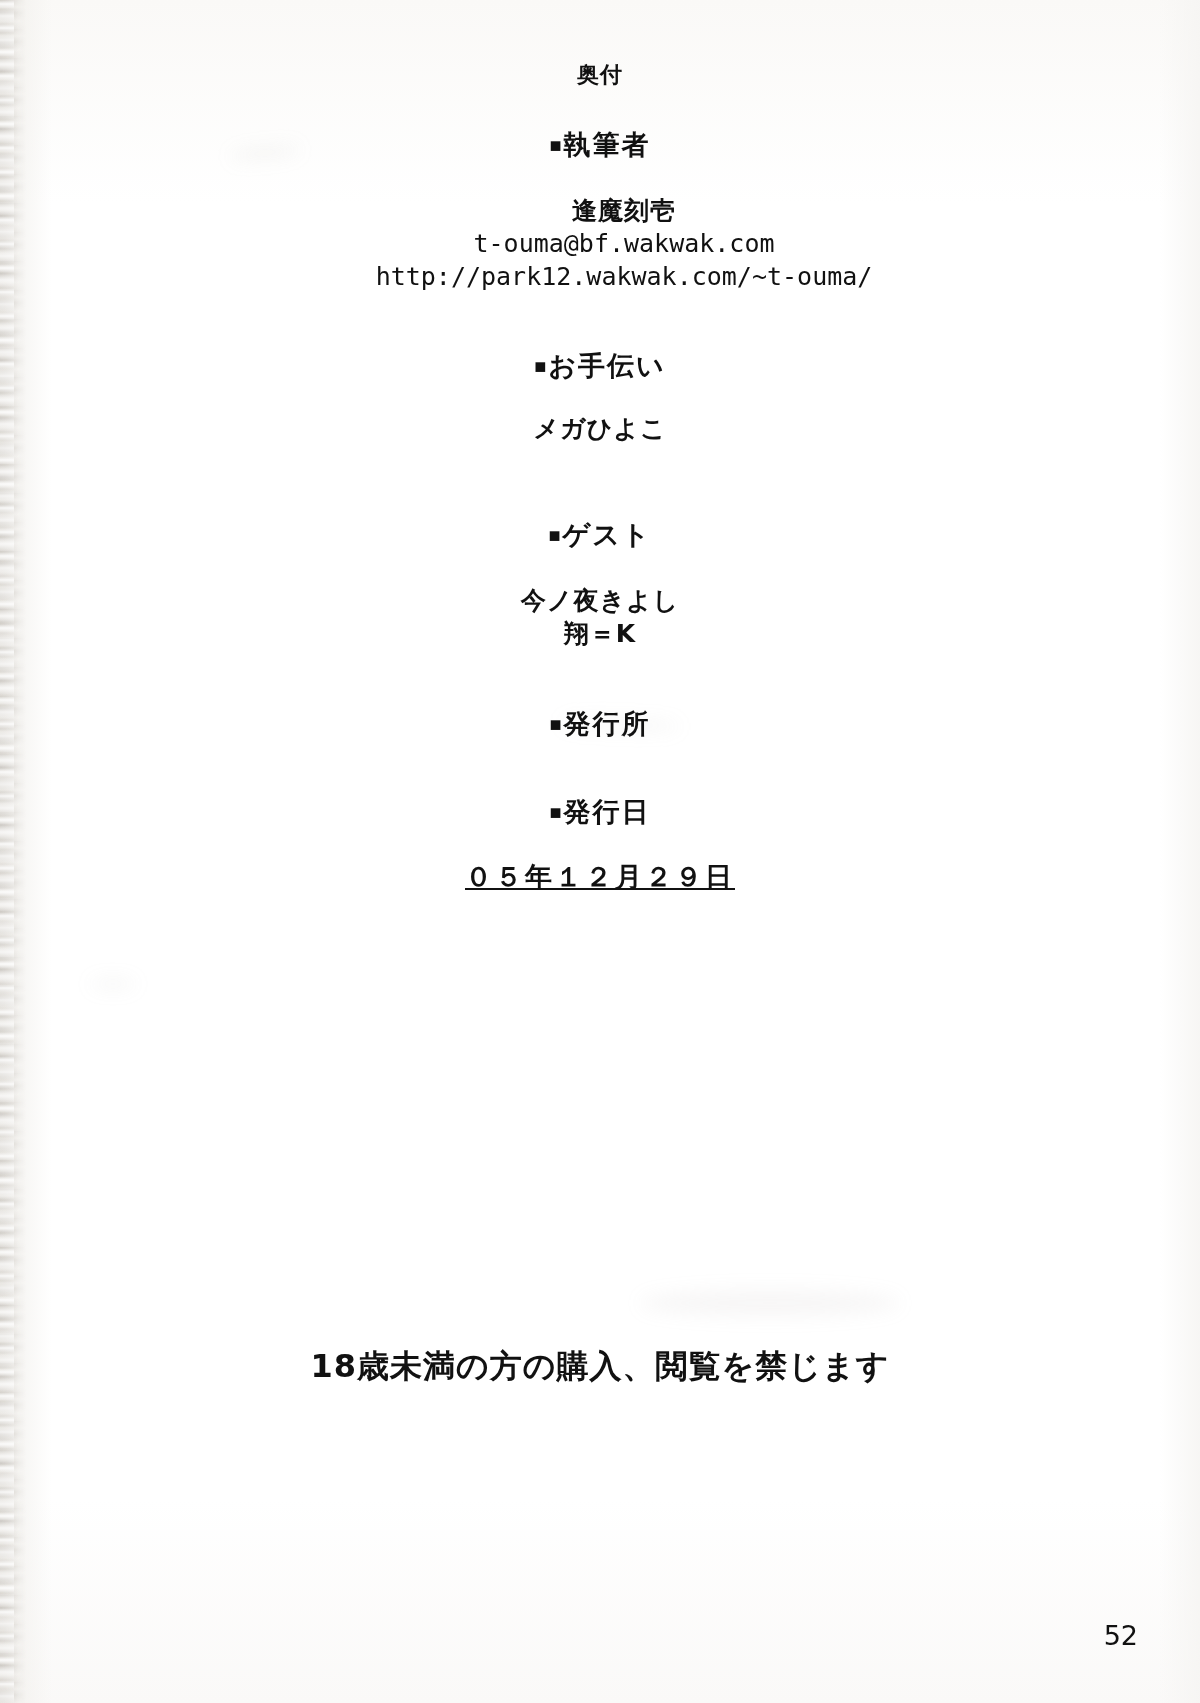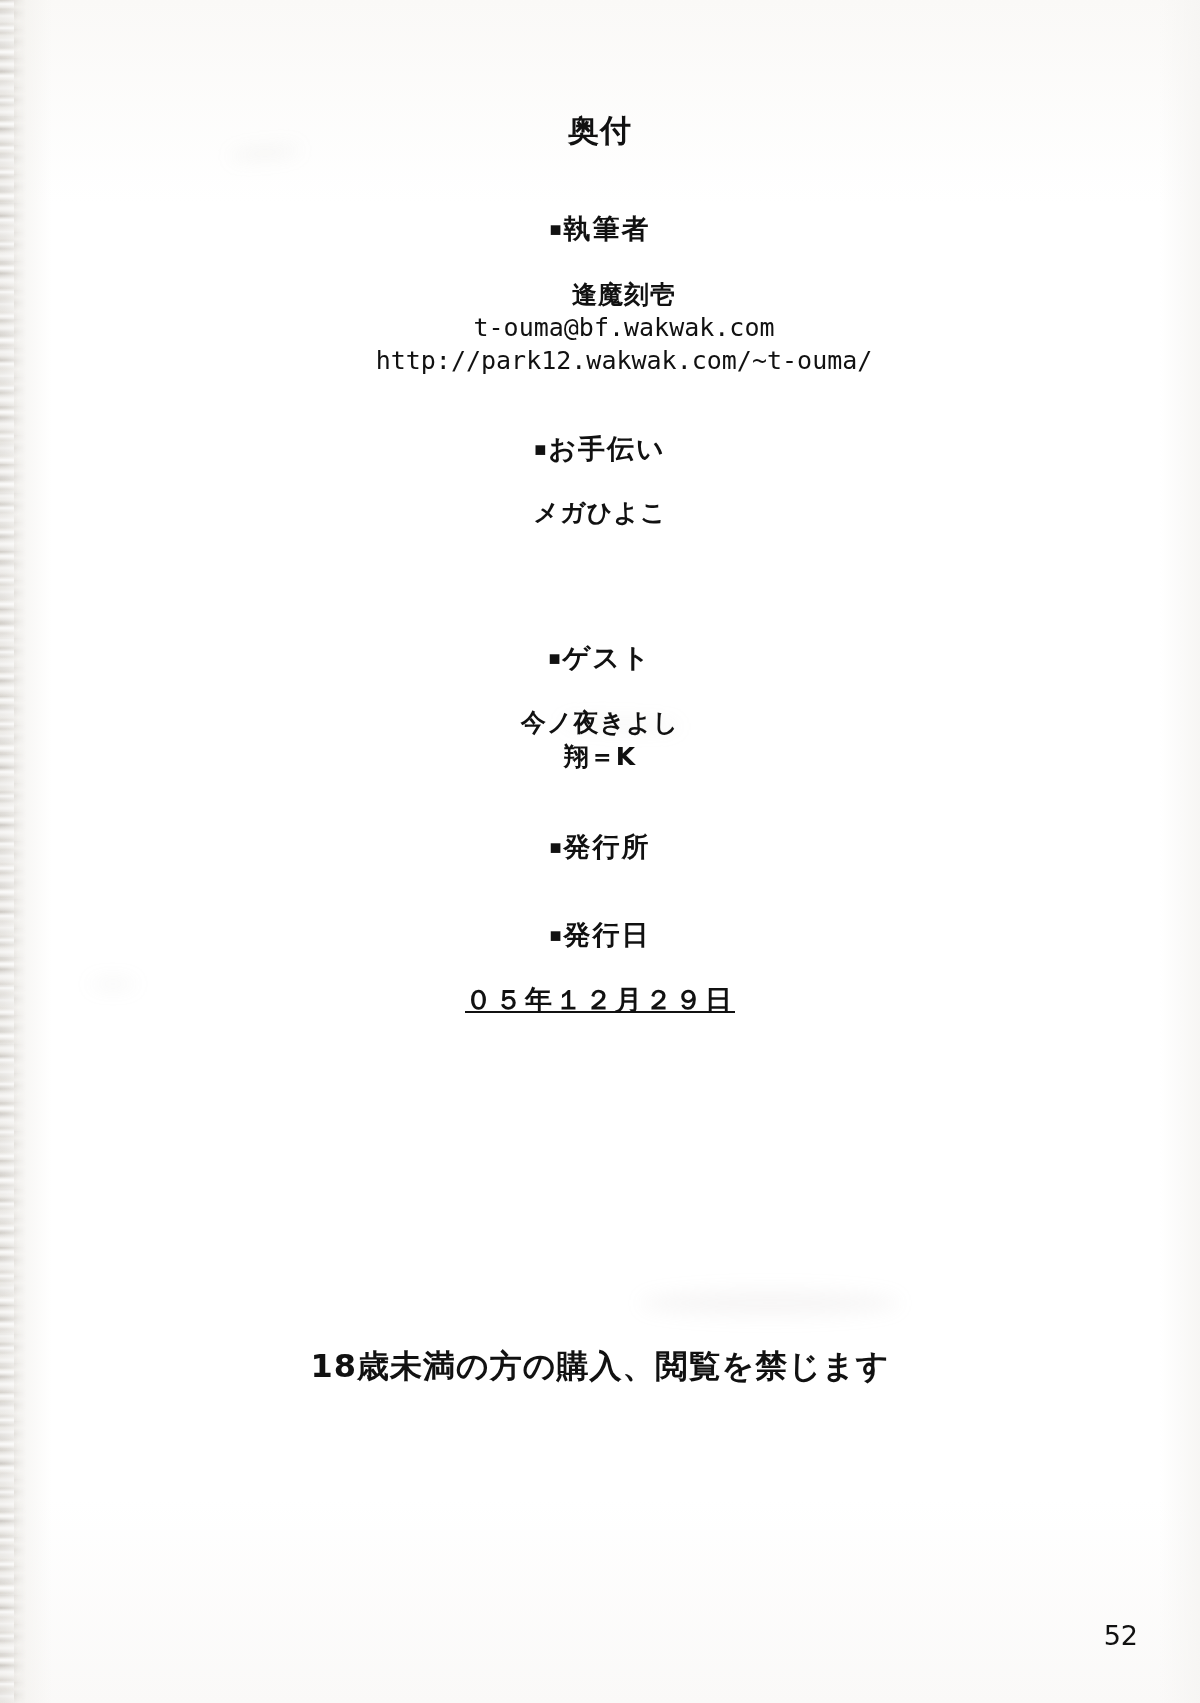--- a/index.html
+++ b/index.html
@@ -77,25 +77,26 @@
 
   .content {
     position: absolute;
     left: 0;
     top: 0;
     width: 1200px;
     text-align: center;
   }
 
   .colophon-title {
-    margin-top: 112px;
-    font-size: 31px;
+    margin-top: 64px;
+    font-size: 22px;
     font-weight: 700;
     letter-spacing: 1px;
     line-height: 1.2;
+    font-family: Liberation Mono, monospace;
   }
 
   .section {
     margin-top: 0;
   }
   .section-head {
     font-size: 27px;
     font-weight: 700;
     letter-spacing: 2px;
     line-height: 1.2;
@@ -112,25 +113,25 @@
     line-height: 1.33;
     letter-spacing: 0px;
   }
   .section-body .jp {
     font-family: "DejaVu Sans", sans-serif;
     font-weight: 700;
     letter-spacing: 1px;
   }
 
   
-  .sp-author-head   { margin-top: 64px; }
+  .sp-author-head   { margin-top: 39px; }
   .sp-author-body   { margin-top: 32px; padding-left: 48px; }
   .sp-help-head     { margin-top: 56px; }
   .sp-help-body     { margin-top: 30px; }
-  .sp-guest-head    { margin-top: 113px; }
+  .sp-guest-head    { margin-top: 74px; }
   .sp-guest-body    { margin-top: 32px; }
   .sp-pub-head      { margin-top: 58px; }
   .sp-pub-body      { margin-top: 32px; }
   .sp-date-head     { margin-top: 56px; }
   .sp-date-body     { margin-top: 30px; }
 
   .mono-line { display: block; }
 
   .pub-name {
     font-family: "DejaVu Sans Mono", monospace;

